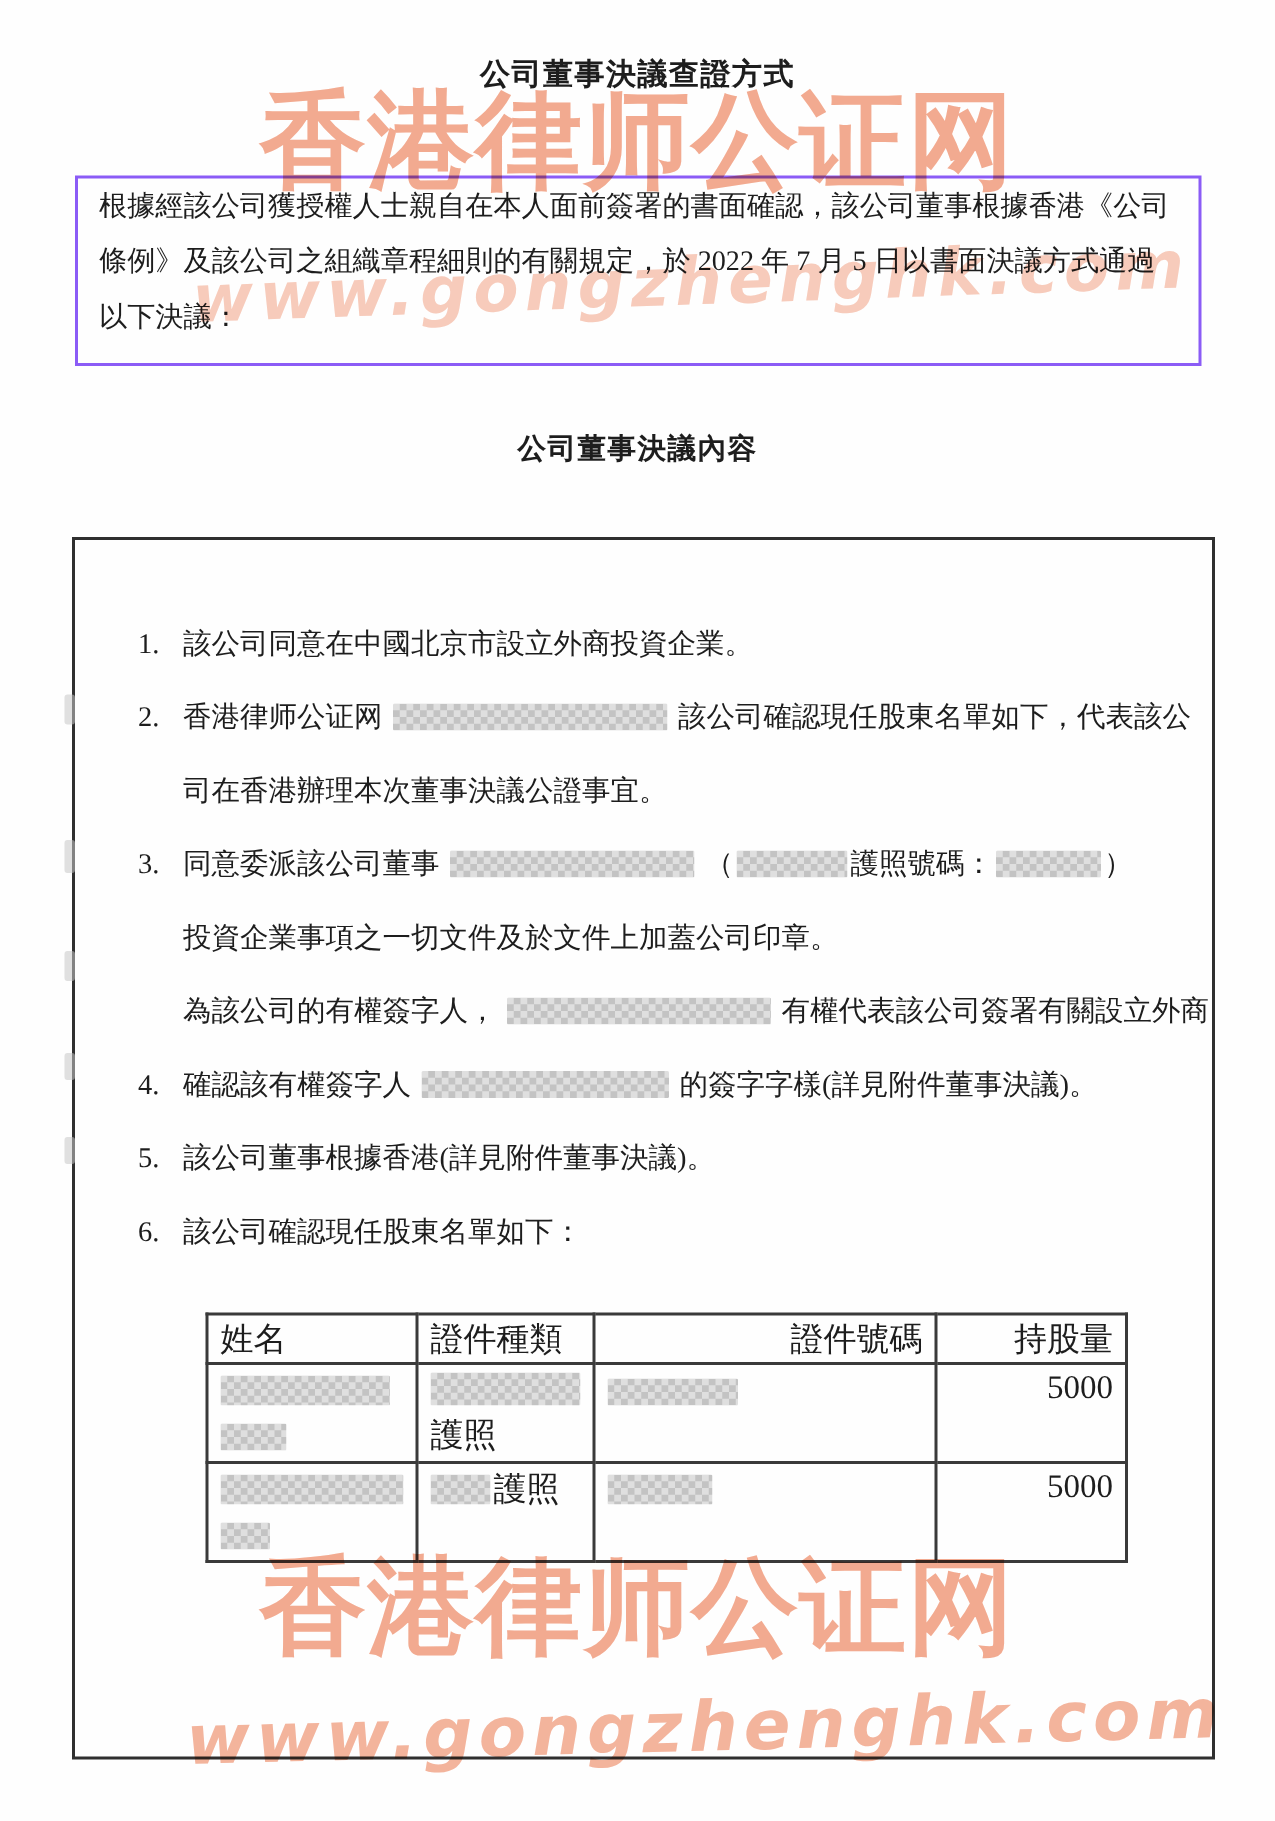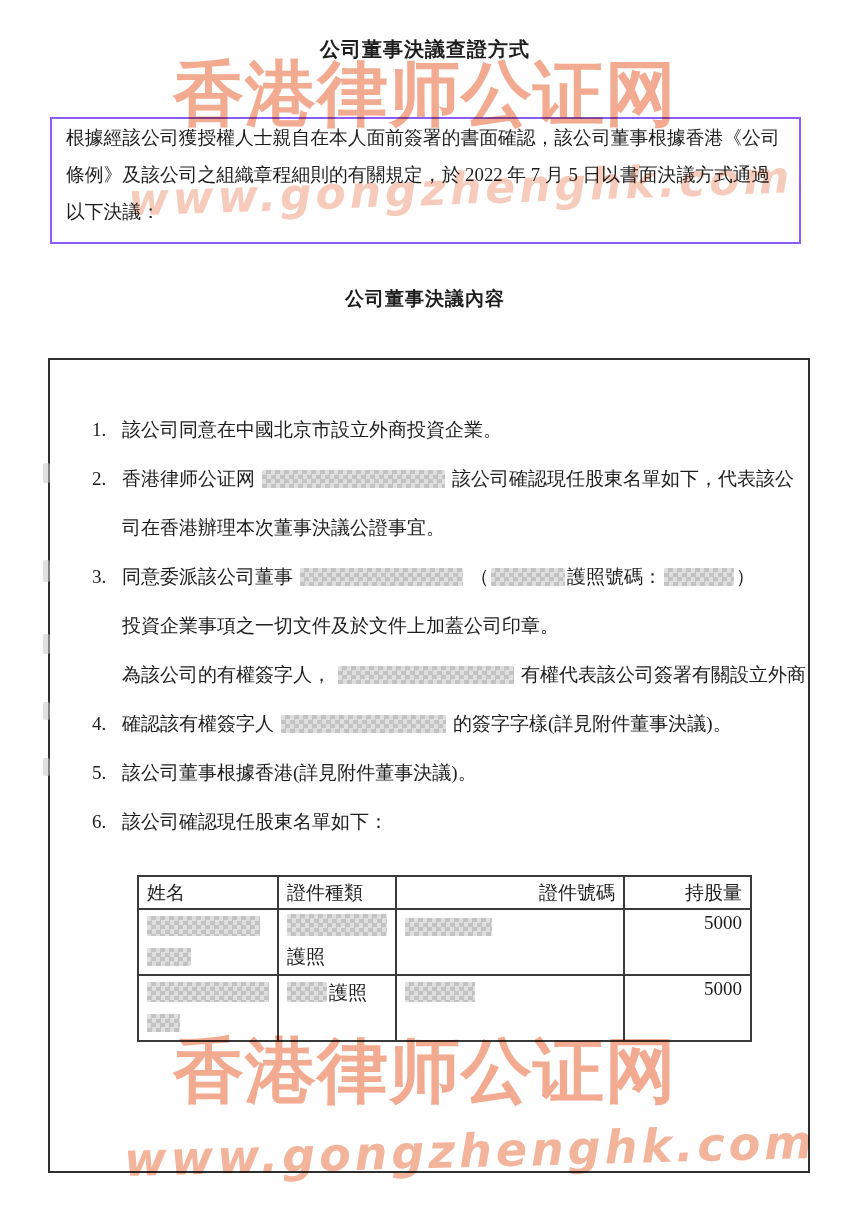--- a/index.html
+++ b/index.html
@@ -34,21 +34,21 @@
     display:inline-block; width:30px; margin-left:-30px;
   }
   .redact {
     display:inline-block; height:18px; vertical-align:-3px; margin:0 7px;
     background:repeating-conic-gradient(#c3c3c3 0% 25%, #dfdfdf 0% 50%) 0 0 / 9px 9px;
     border-radius:1px;
   }
   .redact.tight { margin:0 2px; }
   .sh-table {
     margin:29px 0 0 45px; border-collapse:collapse; table-layout:fixed;
-    width:613px; font-size:19px;border-radius:17px;
+    width:613px; font-size:22px;border-radius:17px;
   }
   .sh-table th, .sh-table td {
     border:2px solid #3a3a3a; padding:2px 8px; vertical-align:top;
     font-weight:normal; overflow:hidden;
   }
   .sh-table thead th { height:31px; line-height:27px; }
   .sh-table tbody tr:nth-child(1) td { height:61px; }
   .sh-table tbody tr:nth-child(2) td { height:65px; }
   .al { text-align:left; }
   .ac { text-align:right;margin-left:40px; }

